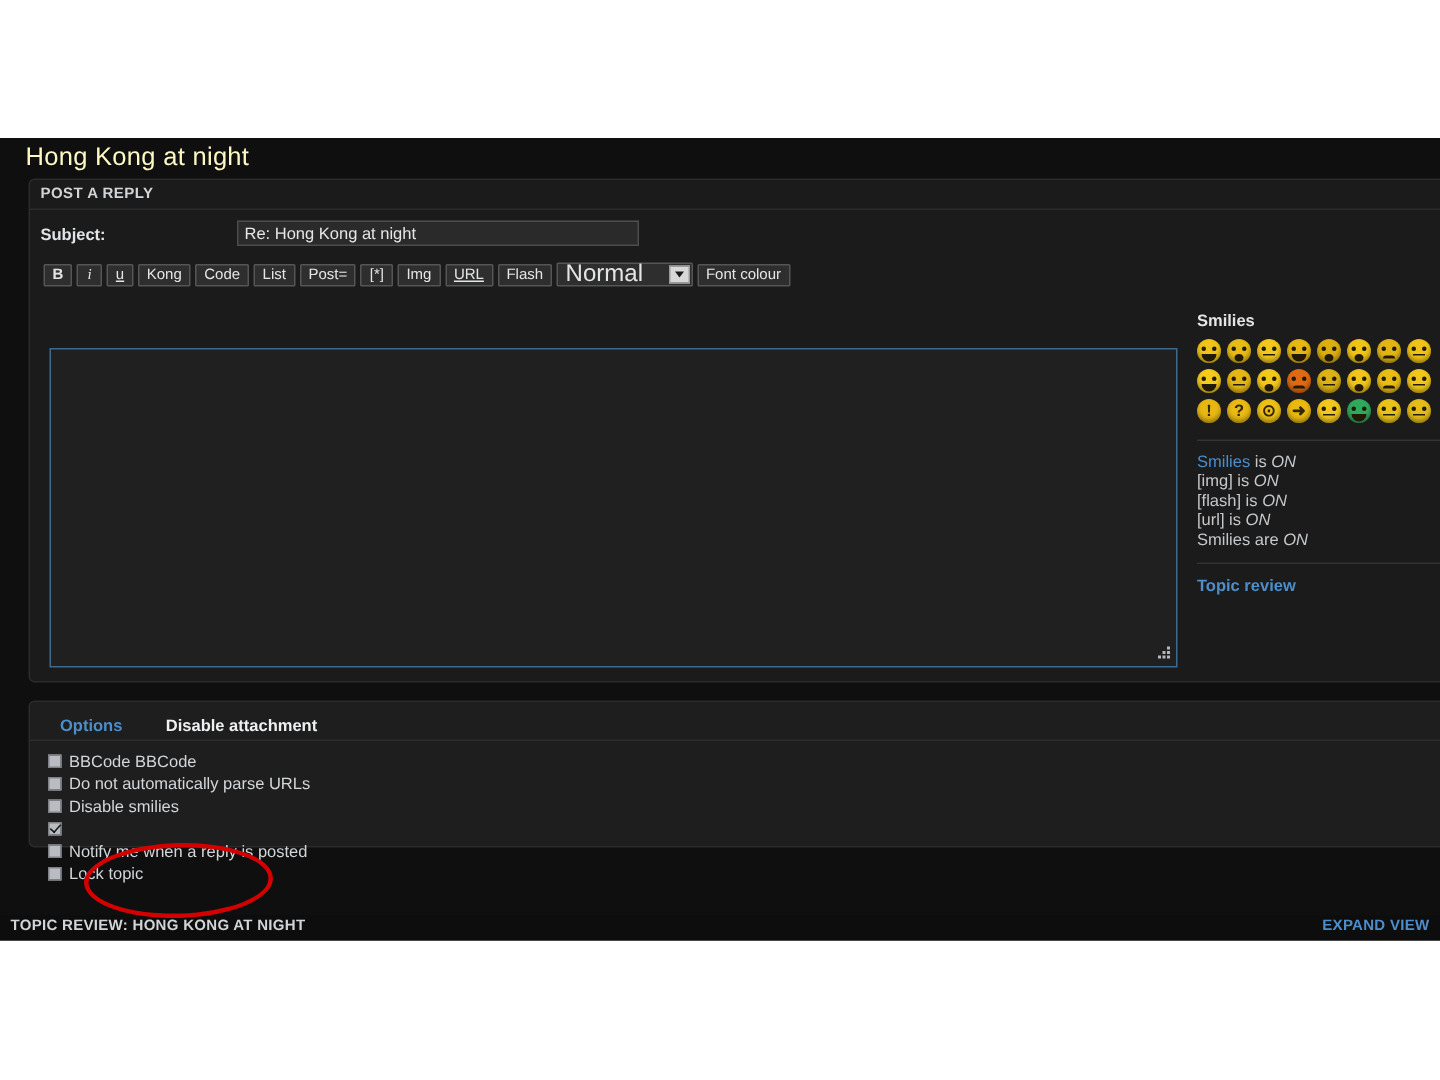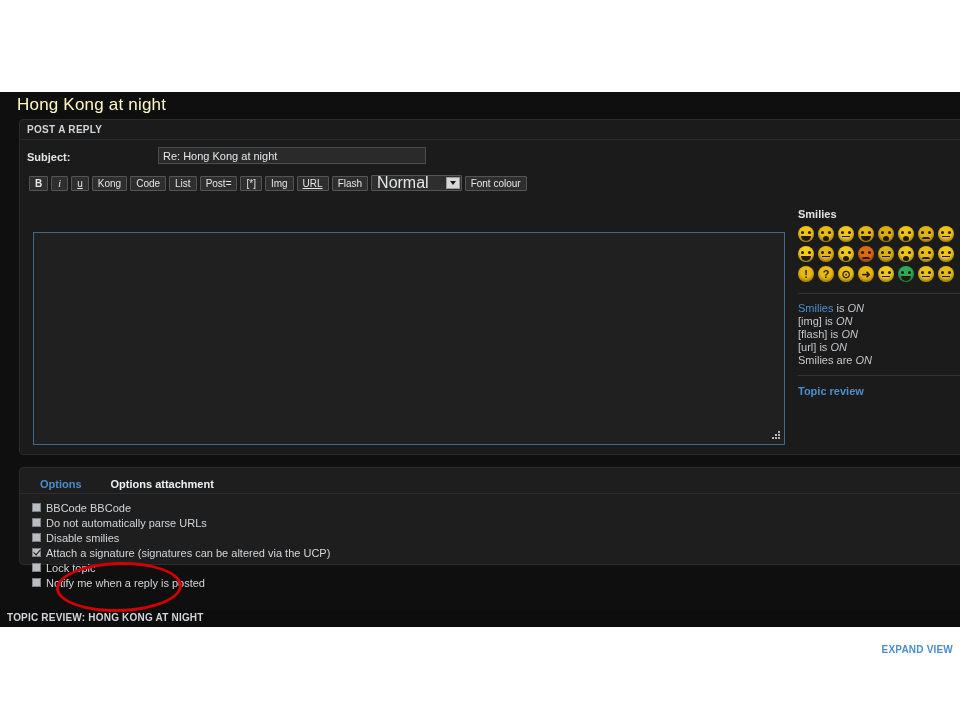--- a/index.html
+++ b/index.html
@@ -402,21 +402,20 @@
   .review-expand {
     position: absolute;
     right: 7px;
     top: 2px;
     font-size: 10px;
     font-weight: bold;
     letter-spacing: .2px;
     color: #4b8ecb;
     text-transform: uppercase;
     cursor: pointer;
-    margin-top: 32px;
   }
 
   
   .annot-ellipse {
     position: absolute;
     left: 56px;
     top: 470px;
     width: 120px;
     height: 44px;
     border: 3px solid #d40000;
@@ -520,47 +519,46 @@
       <div class="btn-row">
         <button class="form-btn">Save draft</button>
         <button class="form-btn">Preview</button>
         <button class="form-btn">Submit</button>
       </div>
     </div>
 
     <div class="panel" id="panel-options">
       <div class="opt-tabs">
         <div class="opt-tab active">Options</div>
-        <div class="opt-tab inactive">Options attachment</div>
+        <div class="opt-tab inactive">Disable attachment</div>
       </div>
       <div class="opt-sep"></div>
       <div class="opt-list" id="opt-list">
           <div class="opt-item">
             <span class="cbx"></span>
             <span class="opt-label">BBCode BBCode</span>
           </div>
           <div class="opt-item">
             <span class="cbx"></span>
             <span class="opt-label">Do not automatically parse URLs</span>
           </div>
           <div class="opt-item">
             <span class="cbx"></span>
             <span class="opt-label">Disable smilies</span>
           </div>
           <div class="opt-item">
             <span class="cbx checked"></span>
-            <span class="opt-label">Attach a signature (signatures can be altered via the UCP)</span>
+          </div>
+          <div class="opt-item">
+            <span class="cbx"></span>
+            <span class="opt-label">Notify me when a reply is posted</span>
           </div>
           <div class="opt-item">
             <span class="cbx"></span>
             <span class="opt-label">Lock topic</span>
-          </div>
-          <div class="opt-item">
-            <span class="cbx"></span>
-            <span class="opt-label">Notify me when a reply is posted</span>
           </div>
         </div>
     </div>
 
     <div class="review-bar">
       <div class="review-title">Topic review: Hong Kong at night</div>
       <div class="review-expand">Expand view</div>
     </div>
 
     <div class="annot-ellipse"></div>

